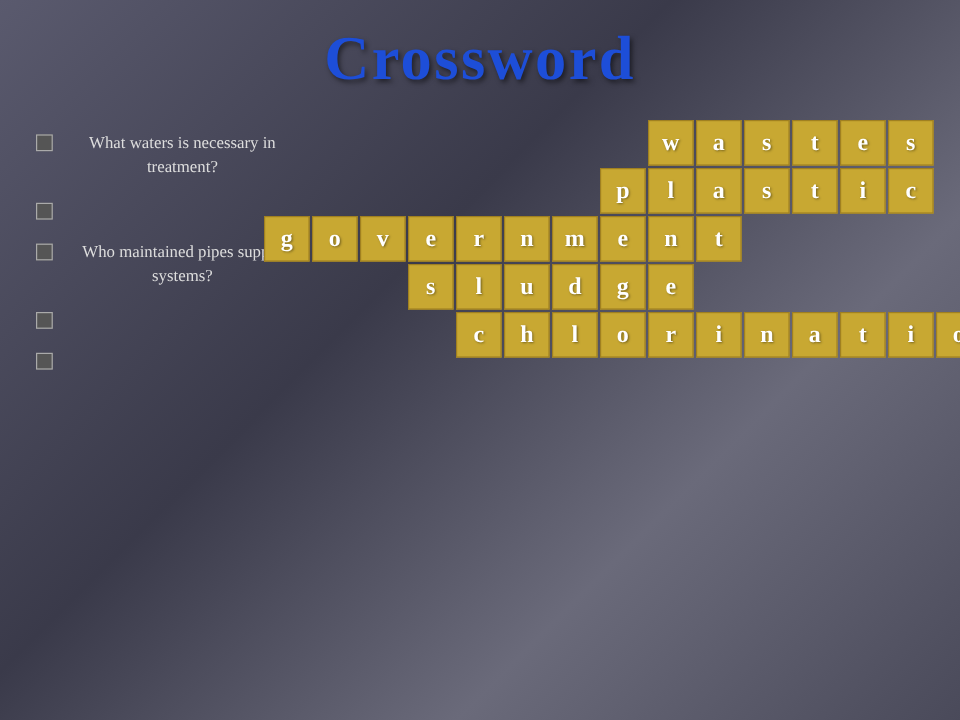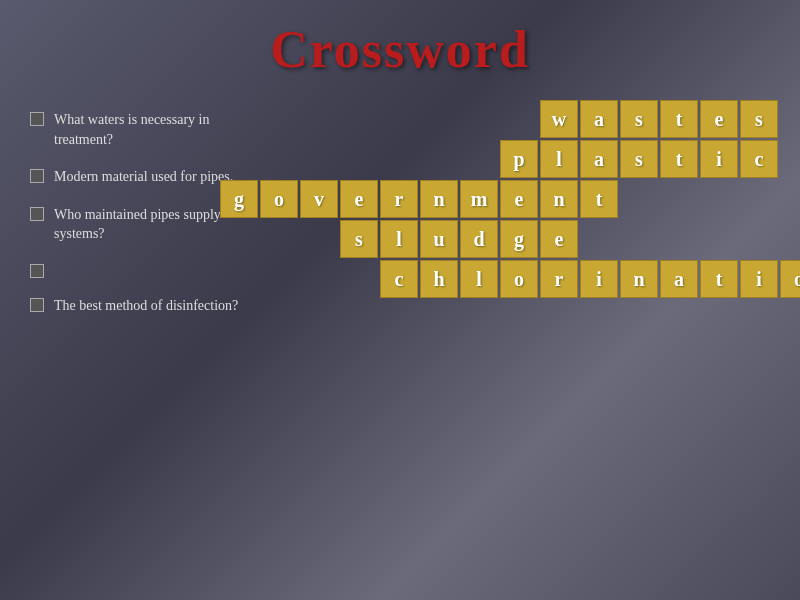--- a/index.html
+++ b/index.html
@@ -1,29 +1,29 @@
 <!DOCTYPE html>
 <html><head>
   <meta charset="utf-8">
   <style>
-    * { margin: 0; padding: 0; box-sizing: border-box; }
+    * { margin: 0; padding: 0; box-sizing: border-box; text-align: center; }
 
     body {
       width: 800px;
       height: 600px;
       overflow: hidden;
       background: linear-gradient(135deg, #5a5a6e 0%, #3a3a4a 40%, #6a6a7a 70%, #4a4a5a 100%);
       font-family: 'Palatino Linotype', Palatino, serif;
       position: relative;
     }
 
     .title {
       text-align: center;
       font-size: 52px;
-      color: #b91c1c;
+      color: #1d4ed8;
       font-weight: bold;
       padding-top: 20px;
       letter-spacing: 2px;
       text-shadow: 2px 2px 4px rgba(0,0,0,0.5);
     }
 
     .clues-section {
       position: absolute;
       left: 30px;
       top: 110px;
@@ -93,32 +93,30 @@
 <div class="title">Crossword</div>
 
 <div class="clues-section">
 
 <div class="clue-item">
     <div class="clue-checkbox"></div>
     <div class="clue-text">What waters is necessary in treatment?</div>
   </div>
     <div class="clue-item">
     <div class="clue-checkbox"></div>
-    <div class="clue-text">Modern material used for pipes.</div>
   </div>
     <div class="clue-item">
     <div class="clue-checkbox"></div>
     <div class="clue-text">Who maintained pipes supply systems?</div>
   </div>
     <div class="clue-item">
     <div class="clue-checkbox"></div>
   </div>
     <div class="clue-item">
     <div class="clue-checkbox"></div>
-    <div class="clue-text">The best method of disinfection?</div>
   </div>
   </div>
 
 <div class="crossword-area" id="crossword-area">
 
 <div class="cell" style="left: 320px; top: 0px;">w</div>
     <div class="cell" style="left: 360px; top: 0px;">a</div>
     <div class="cell" style="left: 400px; top: 0px;">s</div>
     <div class="cell" style="left: 440px; top: 0px;">t</div>
     <div class="cell" style="left: 480px; top: 0px;">e</div>

